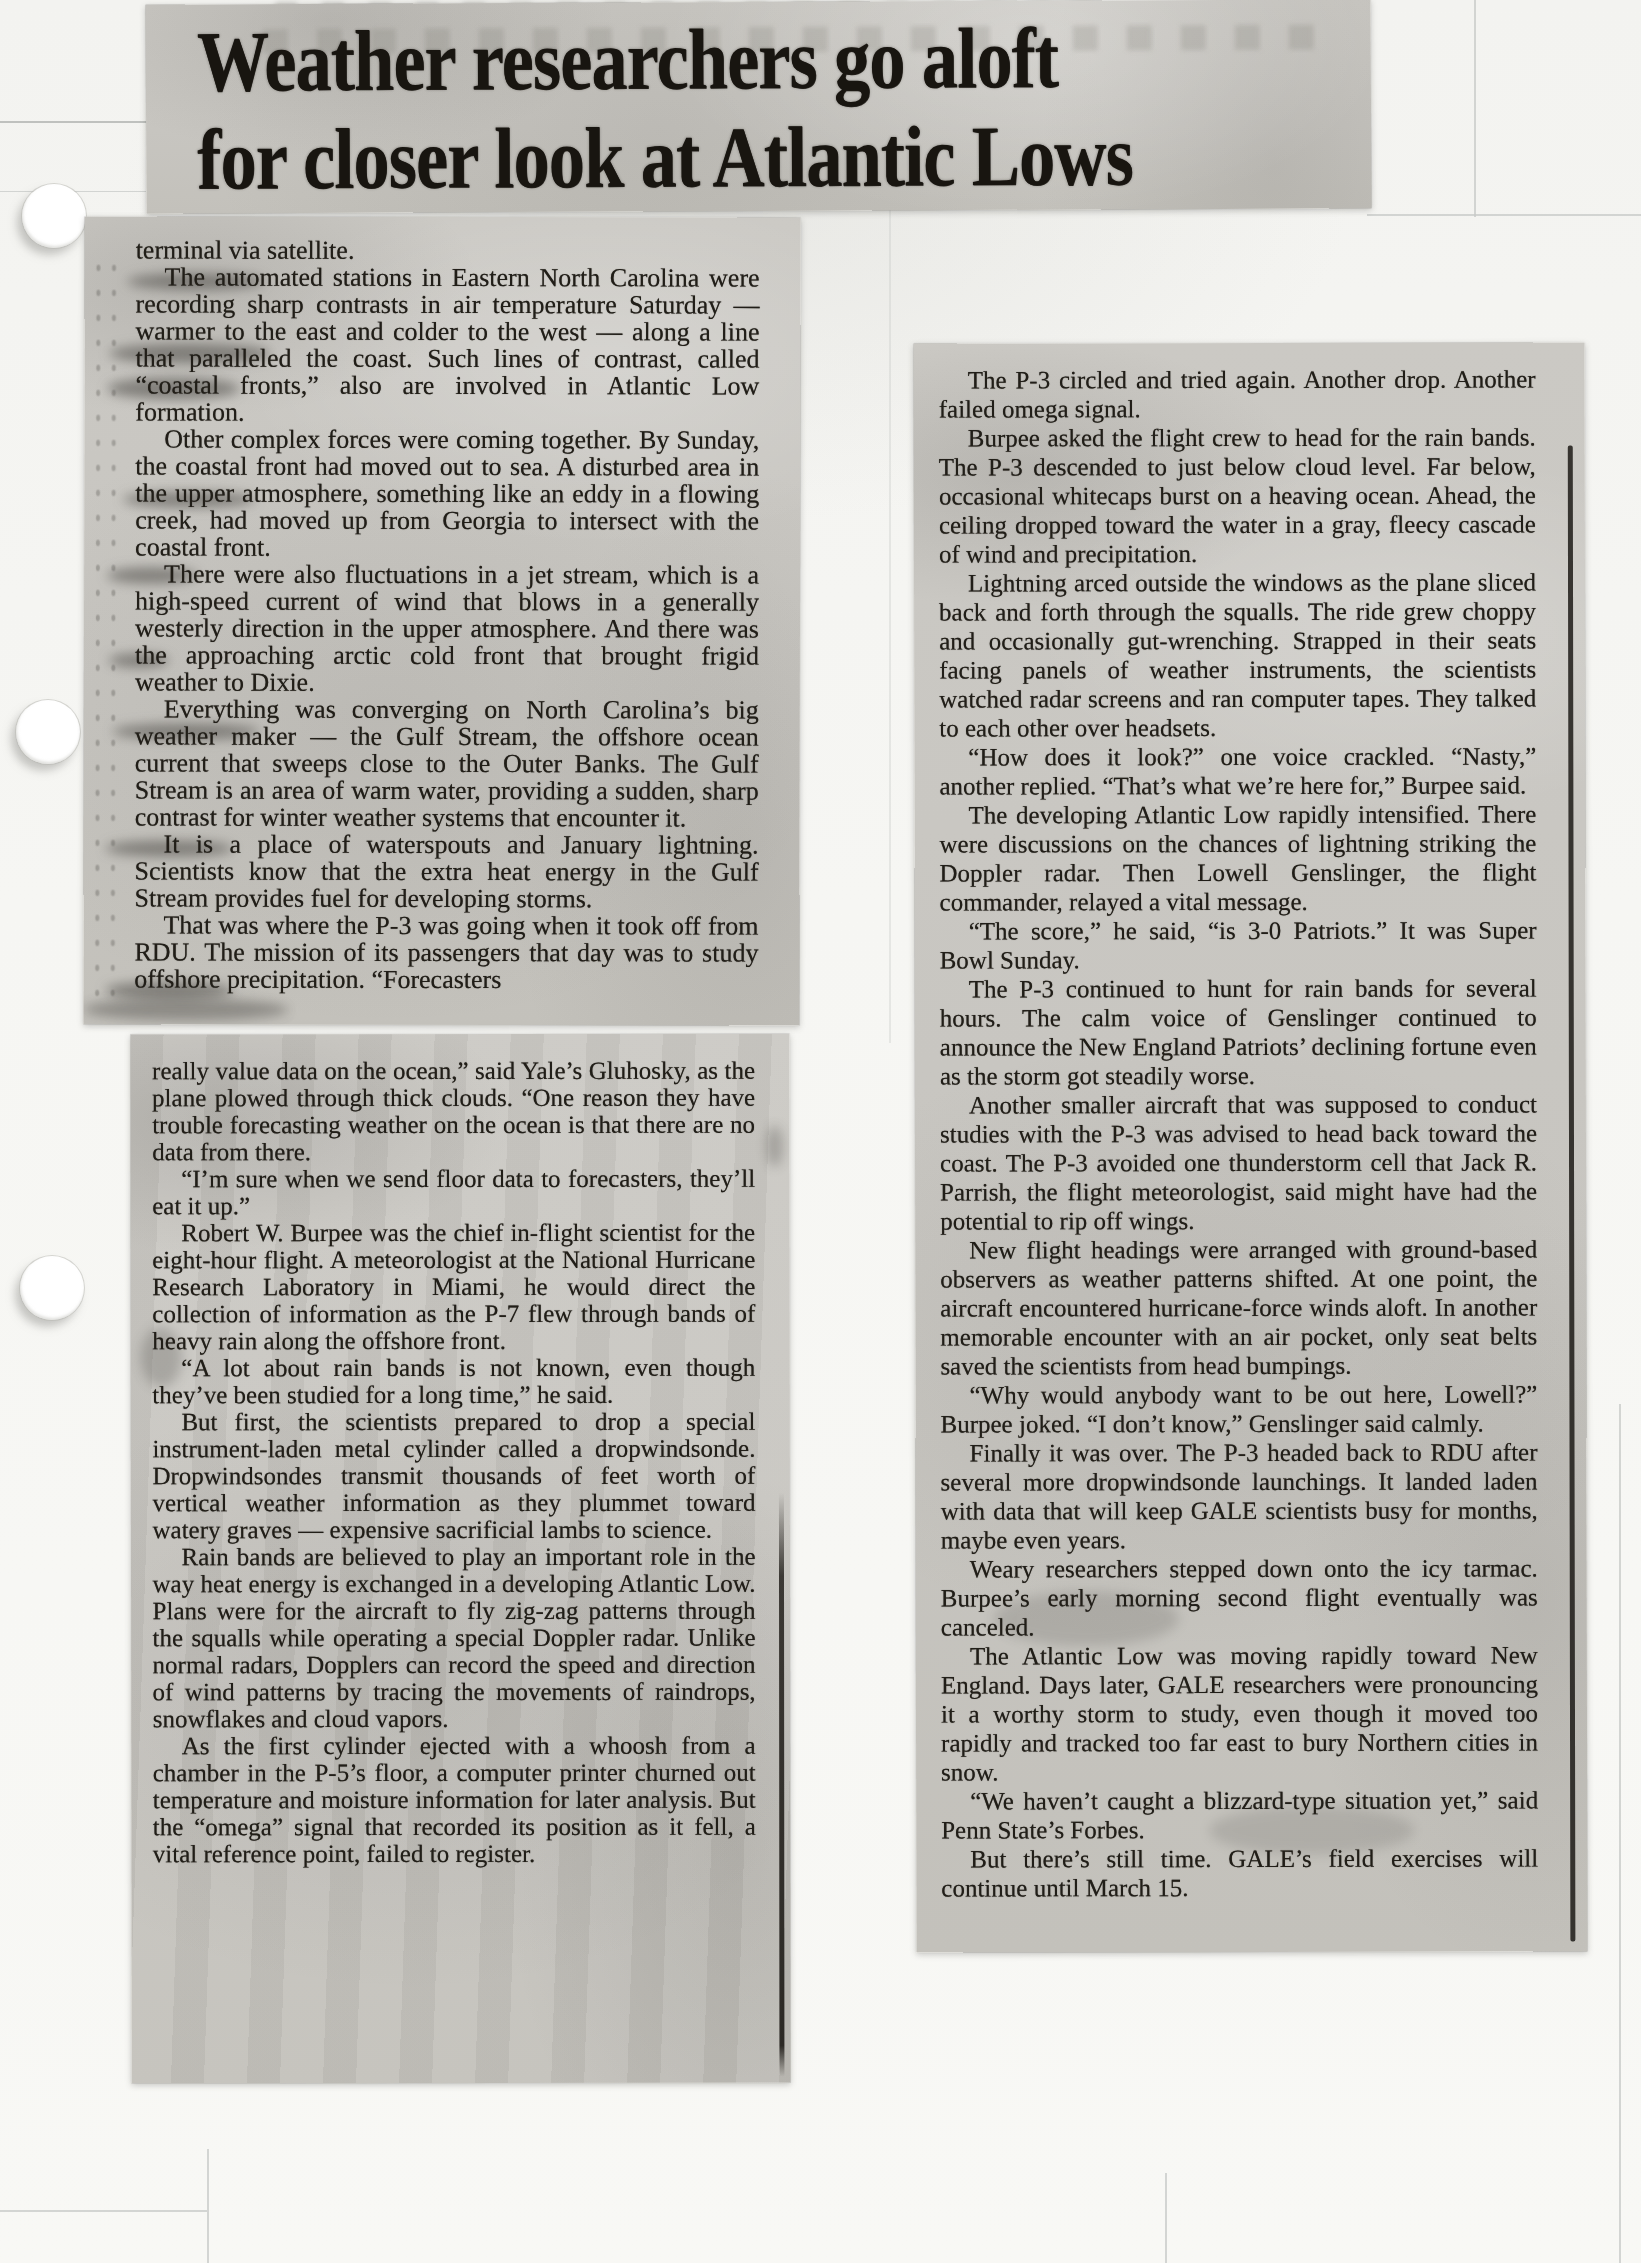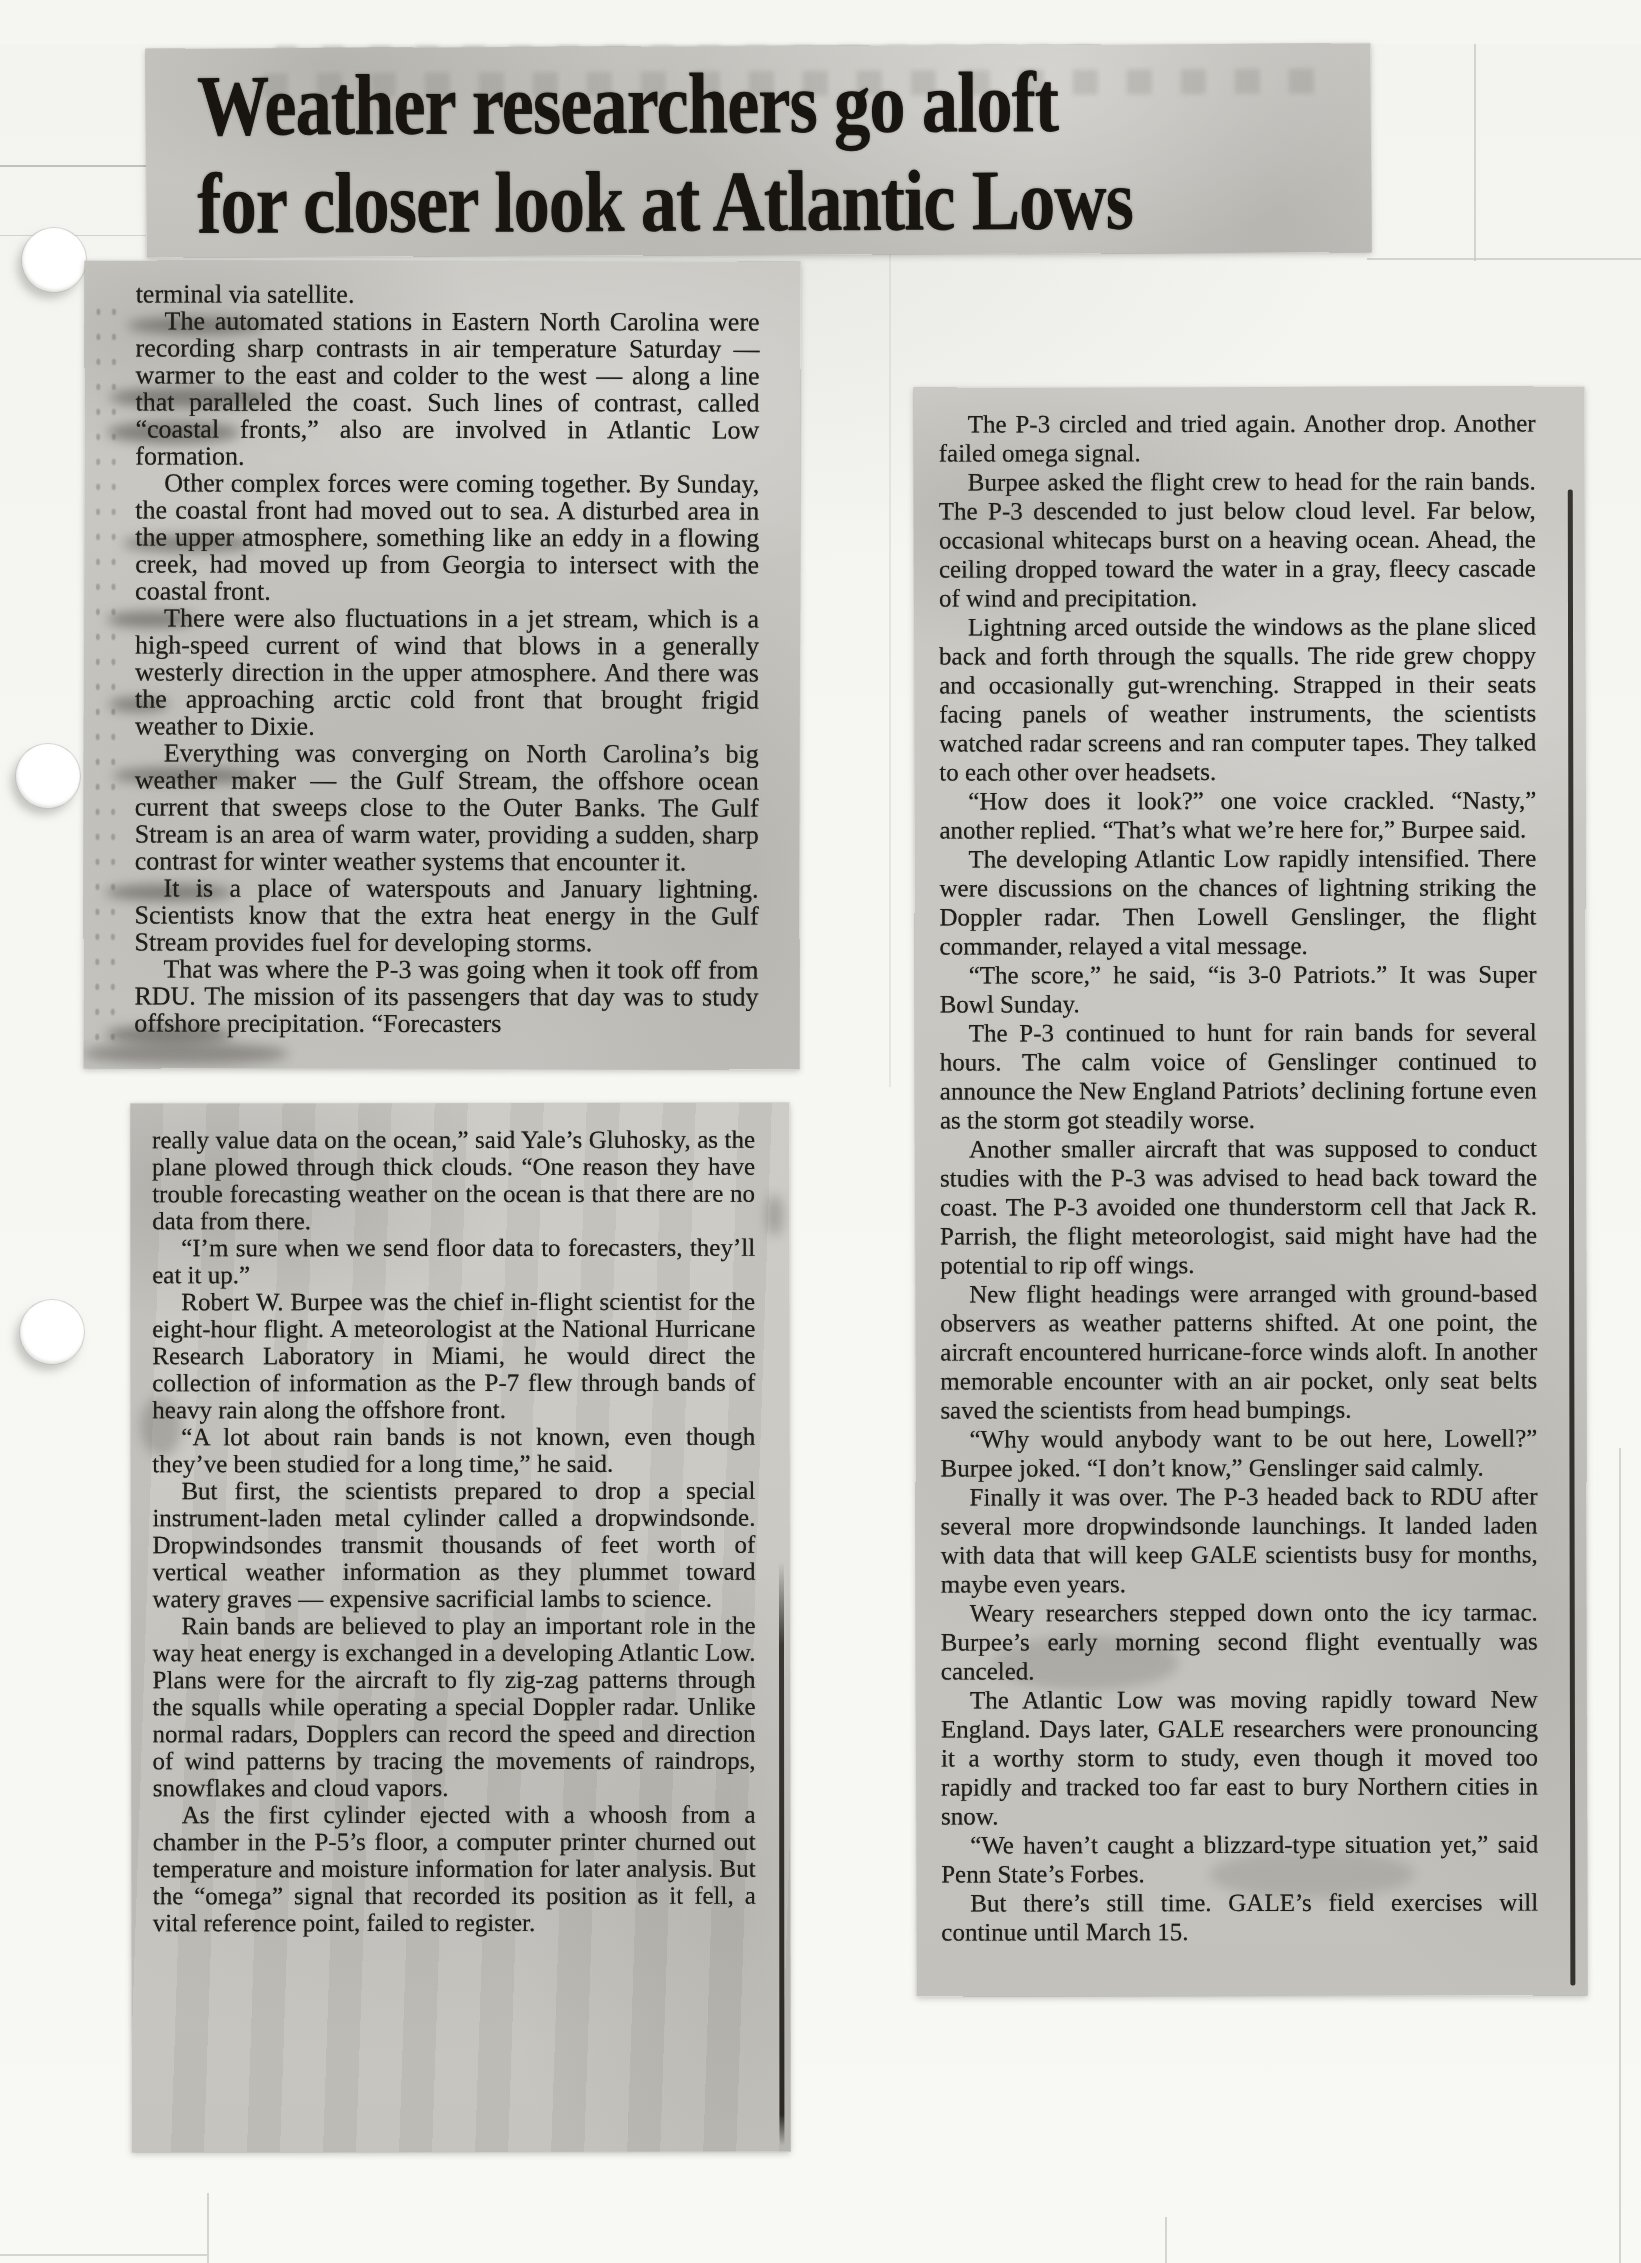--- a/index.html
+++ b/index.html
@@ -5,21 +5,20 @@
   html,body{margin:0;padding:0;}
   body{
     width:1641px;height:2264px;position:relative;overflow:hidden;
     background:#f5f5f2;
     font-family:"Liberation Serif","DejaVu Serif",serif;
   }
   .page{position:absolute;inset:0;
     background:
       radial-gradient(ellipse 878px 488px at 45% 8%, rgba(210,210,205,0.35), transparent 70%),
       linear-gradient(180deg,#f3f3f0 0%,#f6f6f3 40%,#f8f8f5 100%);
-    margin-top: 44px;
   }
   
   .gridline{position:absolute;background:#c7c9c7;opacity:.75;}
   #gl1{left:0;top:121px;width:148px;height:2px;background:#aeb0ae;}
   #gl1b{left:0;top:191px;width:146px;height:1px;}
   #gl2{left:1474px;top:0;width:2px;height:217px;}
   #gl3{left:1367px;top:214px;width:274px;height:2px;}
   #gl4{left:889px;top:146px;width:2px;height:897px;opacity:.35;}
   #gl5{left:1619px;top:1404px;width:2px;height:859px;}
   #gl6{left:207px;top:2149px;width:2px;height:114px;}
@@ -48,21 +47,21 @@
   }
   #clip-headline{left:146px;top:2px;width:1225px;height:209px;transform:rotate(-0.25deg);}
   #clip-headline::before{content:"";position:absolute;left:117px;top:25px;width:1053px;height:25px;
     background:repeating-linear-gradient(90deg, rgba(110,108,100,0.20) 0 25px, transparent 25px 54px);
     filter:blur(2.9px);}
   #clip-headline h1{margin:0;padding:7.8px 0 0 51px;font-weight:700;color:#181510;letter-spacing:-1px;}
   #clip-headline h1 span{display:block;font-size:86px;line-height:98px;
     transform:scaleX(0.84);transform-origin:left center;white-space:nowrap;
     text-shadow:0.5px 0.5px 0 #2a2722, 0 0 2.9px rgba(30,27,22,0.45);}
   #clip-left-top{left:84px;top:217px;width:716px;height:808px;transform:rotate(0.1deg);}
-  #clip-left-bottom{left:131px;top:1059px;width:659px;height:1049px;transform:rotate(-0.05deg);
+  #clip-left-bottom{left:131px;top:1034px;width:659px;height:1049px;transform:rotate(-0.05deg);
     background-blend-mode:multiply;}
   #clip-left-bottom::before{content:"";position:absolute;inset:0;
     background:repeating-linear-gradient(92deg, rgba(70,68,64,0.05) 0 33px, rgba(255,255,255,0.05) 33px 76px);}
   #clip-left-bottom::after{content:"";position:absolute;right:5.9px;top:0;bottom:5.9px;width:4.9px;
     background:linear-gradient(180deg, transparent 0%, transparent 44%, rgba(25,22,18,0.8) 52%, rgba(25,22,18,0.88) 97%, transparent 100%);
     border-radius:2px;}
   #clip-right{left:915px;top:343px;width:671px;height:1609px;transform:rotate(-0.1deg);}
   #clip-right::after{content:"";position:absolute;right:11.7px;top:103px;bottom:9.8px;width:4.9px;
     background:rgba(22,20,16,0.82);border-radius:2px;}
   .coltext{position:absolute;text-align:justify;color:#211e18;

